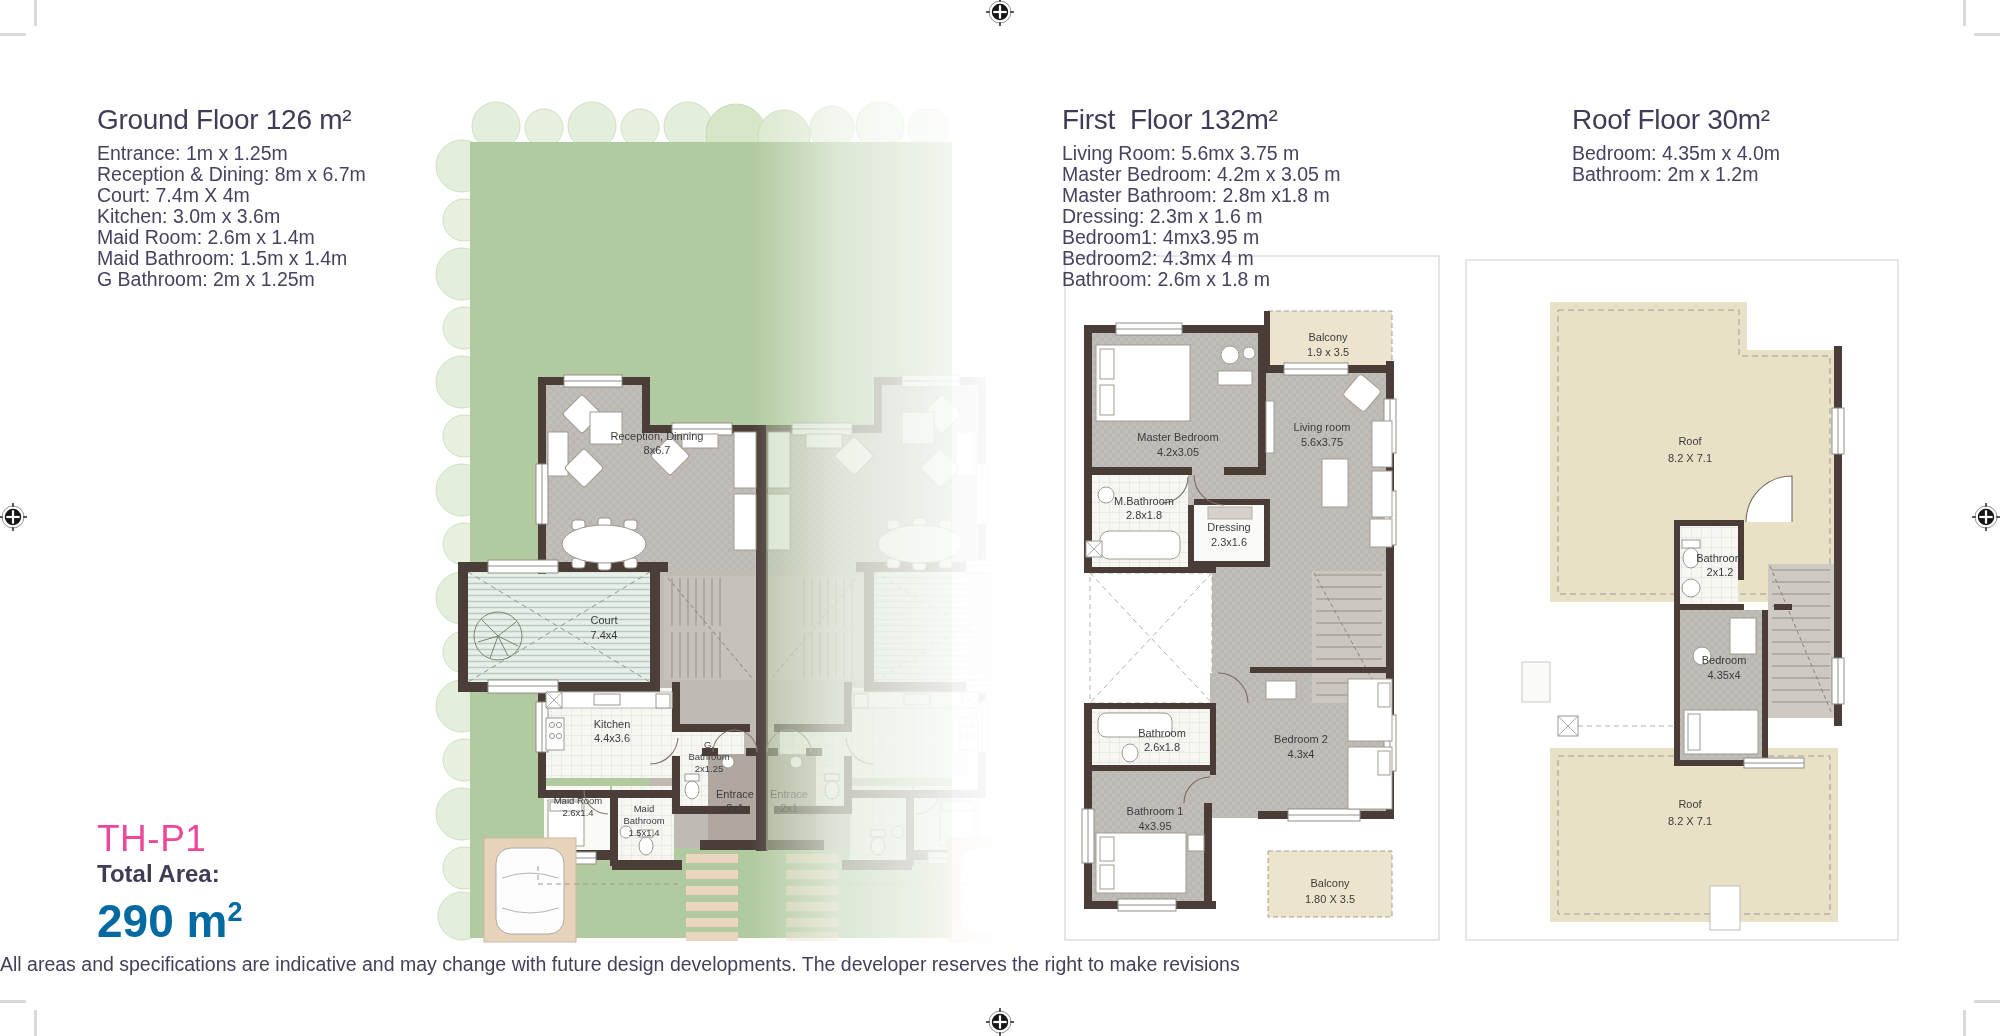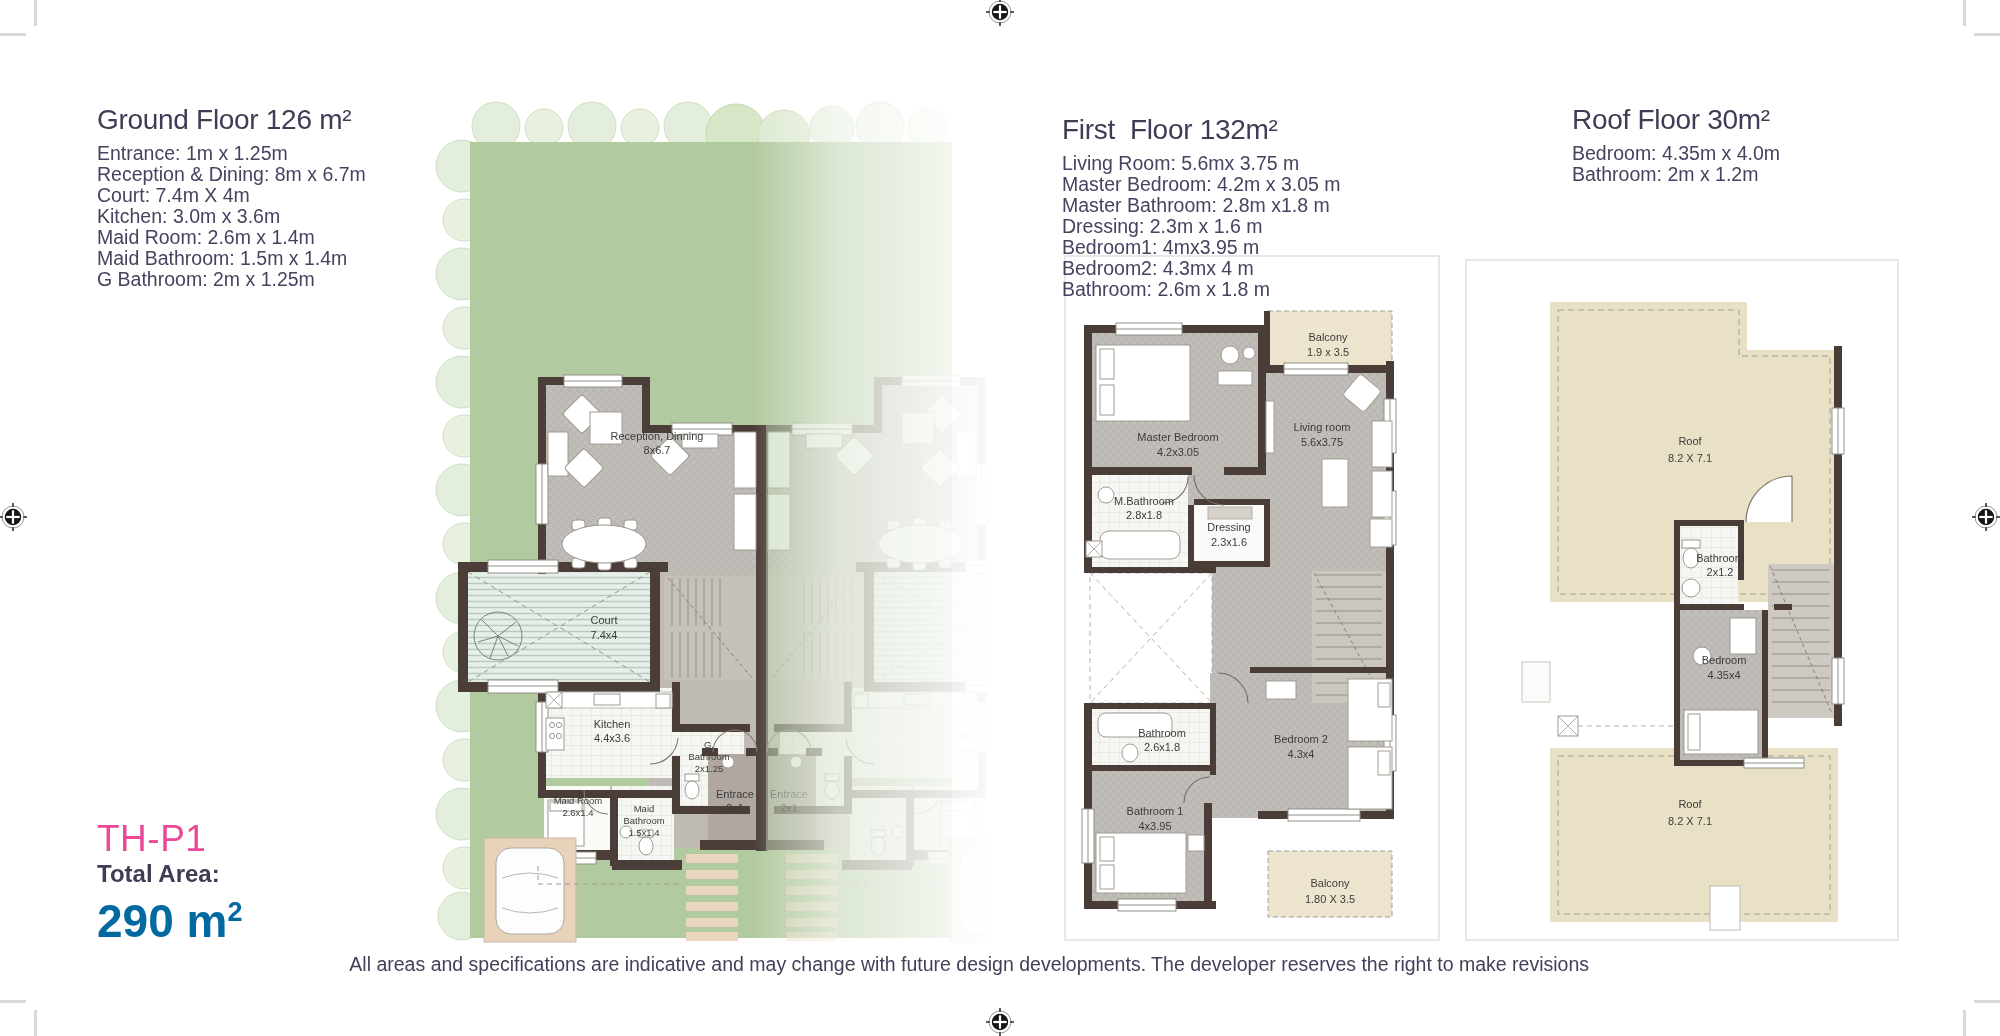--- a/index.html
+++ b/index.html
@@ -14,21 +14,21 @@
   .floor-title{margin:0 0 7px 0;font-size:28px;font-weight:normal;color:#413c56;
                letter-spacing:-0.3px;white-space:pre;}
   .floor-room{font-size:19.5px;line-height:21px;color:#484260;}
   
   .th-block{position:absolute;left:97px;top:820px;z-index:5;}
   .th-code{font-size:37px;font-weight:normal;color:#ec4899;line-height:38px;letter-spacing:0.5px;}
   .th-label{font-size:24px;font-weight:bold;color:#413c56;line-height:31px;}
   .th-area{font-size:46px;font-weight:bold;color:#0369a1;line-height:46px;}
   .th-area sup{font-size:27px;vertical-align:super;}
   
-  .disclaimer{position:absolute;left:0;top:953px;width:1589px;text-align:right;
+  .disclaimer{position:absolute;left:0;top:953px;width:1589px;text-align:left;
               font-size:19.5px;color:#45405a;z-index:5;}
   .plan-svg{position:absolute;z-index:1;}
   .plan-label{font-family:"Liberation Sans",sans-serif;font-size:11px;fill:#3c3c3c;text-anchor:middle;}
   .plan-label-s{font-size:9.5px;}
   .faded{opacity:0.5;}
 </style>
 </head>
 <body>
 
 <div class="page">
@@ -552,21 +552,21 @@
         <div class="floor-room">Entrance: 1m x 1.25m</div>
         <div class="floor-room">Reception &amp; Dining: 8m x 6.7m</div>
         <div class="floor-room">Court: 7.4m X 4m</div>
         <div class="floor-room">Kitchen: 3.0m x 3.6m</div>
         <div class="floor-room">Maid Room: 2.6m x 1.4m</div>
         <div class="floor-room">Maid Bathroom: 1.5m x 1.4m</div>
         <div class="floor-room">G Bathroom: 2m x 1.25m</div>
       </div>
   </div>
 
-  <div class="floor-specs" style="left:1062px;top:114px">
+  <div class="floor-specs" style="left:1062px;top:104px">
     <h2 class="floor-title">First  Floor 132m²</h2>
     <div class="floor-rooms">
         <div class="floor-room">Living Room: 5.6mx 3.75 m</div>
         <div class="floor-room">Master Bedroom: 4.2m x 3.05 m</div>
         <div class="floor-room">Master Bathroom: 2.8m x1.8 m</div>
         <div class="floor-room">Dressing: 2.3m x 1.6 m</div>
         <div class="floor-room">Bedroom1: 4mx3.95 m</div>
         <div class="floor-room">Bedroom2: 4.3mx 4 m</div>
         <div class="floor-room">Bathroom: 2.6m x 1.8 m</div>
       </div>

